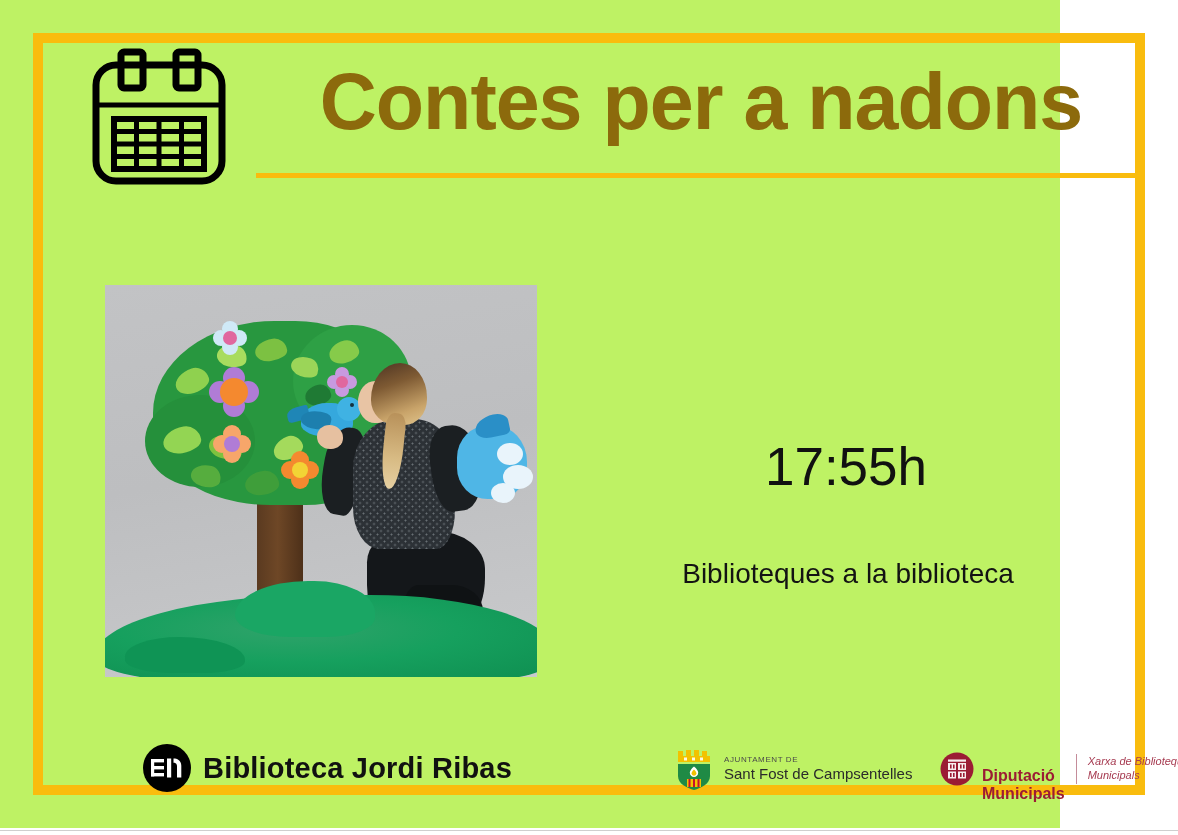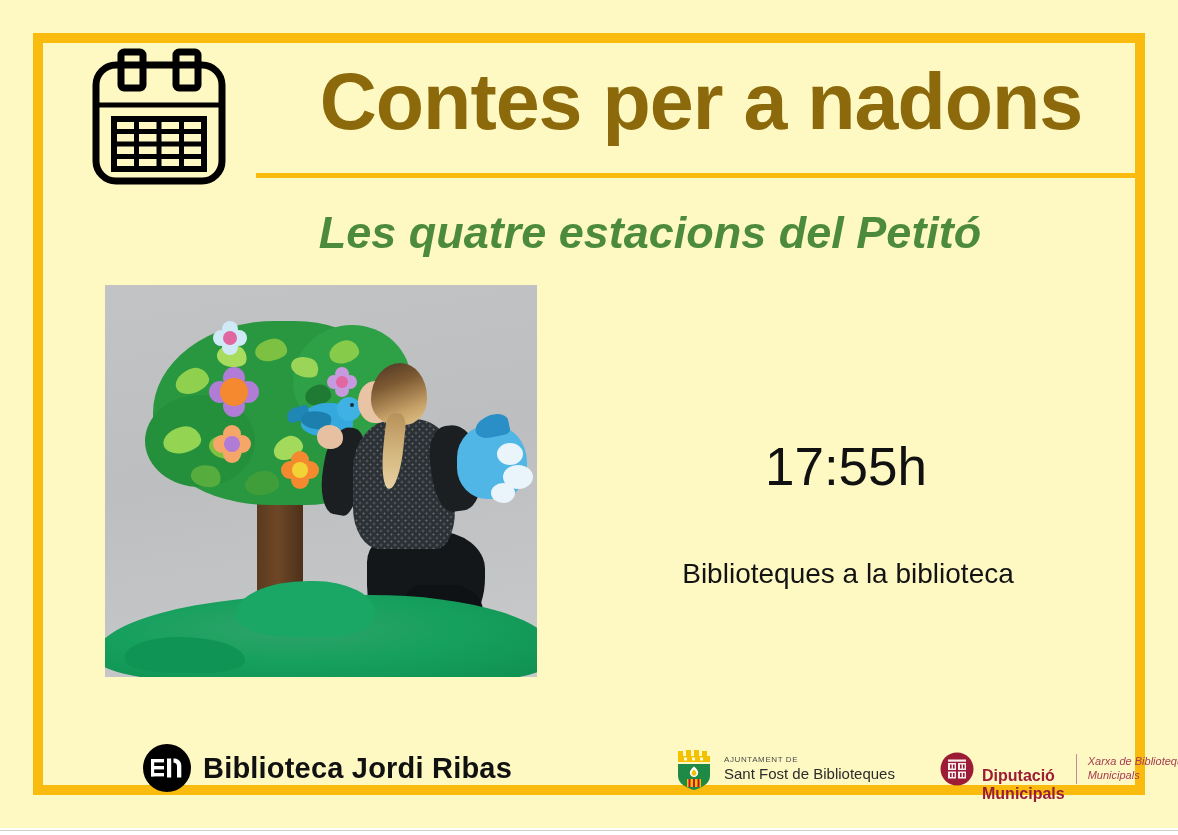--- a/index.html
+++ b/index.html
@@ -12,23 +12,23 @@
     height: 835px;
     font-family: "Liberation Sans", sans-serif;
     overflow: hidden;
     position: relative;
   }
 
   
   .poster {
     position: absolute;
     left: 0; top: 0;
-    width: 1178px;
+    width: 1060px;
     height: 828px;
-    background: #fef9c3;
+    background: #bef264;
   }
   .bottom-rule {
     position: absolute;
     left: 0;
     top: 830px;
     width: 1178px;
     height: 1px;
     background: #cfcfcf;
   }
 
@@ -418,21 +418,20 @@
         <line x1="26" y1="109.5" x2="116" y2="109.5" stroke-width="5"></line>
         <line x1="48.5" y1="72" x2="48.5" y2="122" stroke-width="5"></line>
         <line x1="71" y1="72" x2="71" y2="122" stroke-width="5"></line>
         <line x1="93.5" y1="72" x2="93.5" y2="122" stroke-width="5"></line>
       </g>
     </svg>
   </div>
 
   <div class="title">Contes per a nadons</div>
   <div class="title-rule"></div>
-  <div class="subtitle">Les quatre estacions del Petitó</div>
 
   <div class="photo">
     <div class="photo-inner">
 
       <div class="trunk"></div>
       <div class="trunk-branch"></div>
       <div class="canopy"></div>
       <div class="canopy-b"></div>
       <div class="canopy-c"></div>
 
@@ -565,21 +564,21 @@
         <g>
           <rect x="15" y="31" width="14" height="8" fill="#f2c200"></rect>
           <rect x="16.5" y="31" width="2" height="8" fill="#c8102e"></rect>
           <rect x="21" y="31" width="2" height="8" fill="#c8102e"></rect>
           <rect x="25.5" y="31" width="2" height="8" fill="#c8102e"></rect>
         </g>
       </svg>
     </div>
     <div class="ajunt-text">
       <span class="ajunt-top">AJUNTAMENT DE</span>
-      <span class="ajunt-main">Sant Fost de Biblioteques</span>
+      <span class="ajunt-main">Sant Fost de Campsentelles</span>
     </div>
   </div>
 
   <div class="dip">
     <div class="dip-seal">
       <svg viewBox="0 0 34 34" width="34" height="34" aria-hidden="true">
         <circle cx="17" cy="17" r="16.5" fill="#9b1c34"></circle>
         <g fill="#ffffff" opacity=".92">
           <rect x="8" y="7.5" width="18" height="2.2"></rect>
           <rect x="8" y="11" width="8" height="7"></rect>

